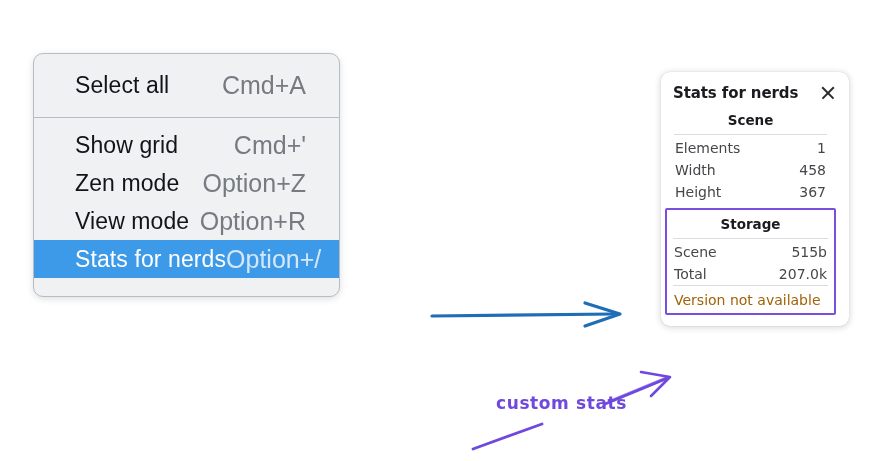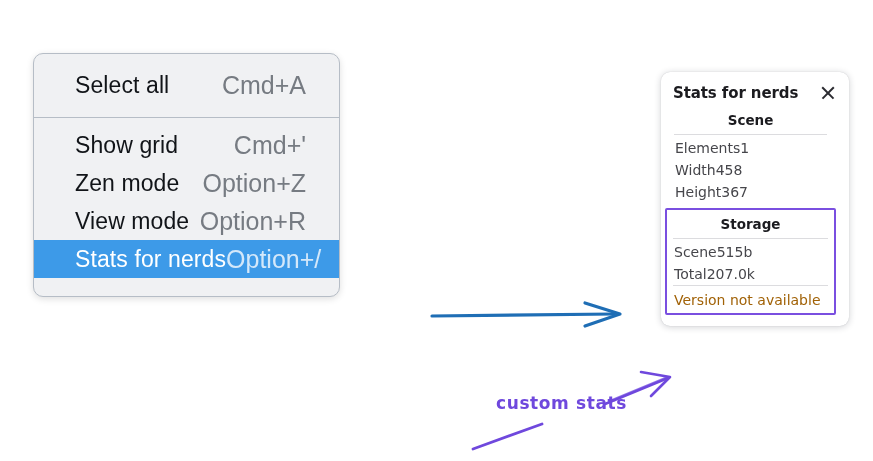--- a/index.html
+++ b/index.html
@@ -118,20 +118,21 @@
     color: #1b1b1f;
     padding: 6px 0 6px 0;
   }
   .sp-rule {
     height: 1px;
     background: #dcdcdf;
     margin: 0 2px 2px 2px;
   }
   .sp-row {
     display: flex;
+    justify-content: space-between;
     align-items: baseline;
     font-size: 14px;
     color: #46464b;
     padding: 3px 3px 3px 3px;
     white-space: nowrap;
   }
   .sp-row .sp-val { color: #46464b; }
   .sp-note {
     font-size: 14px;
     color: #a16207;

